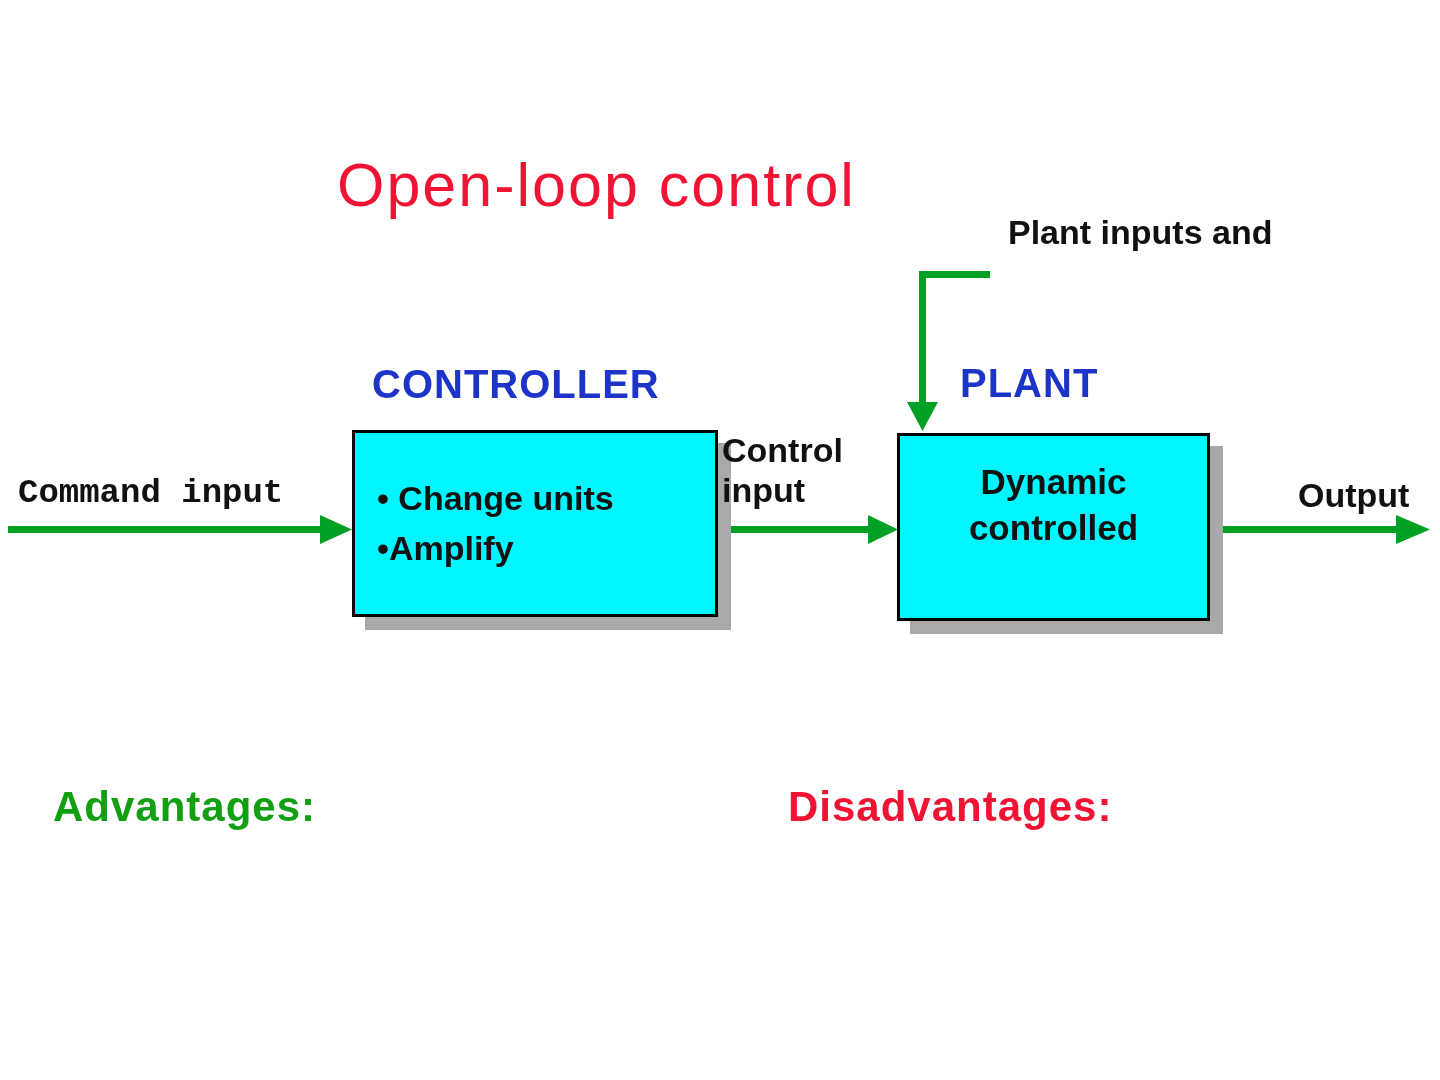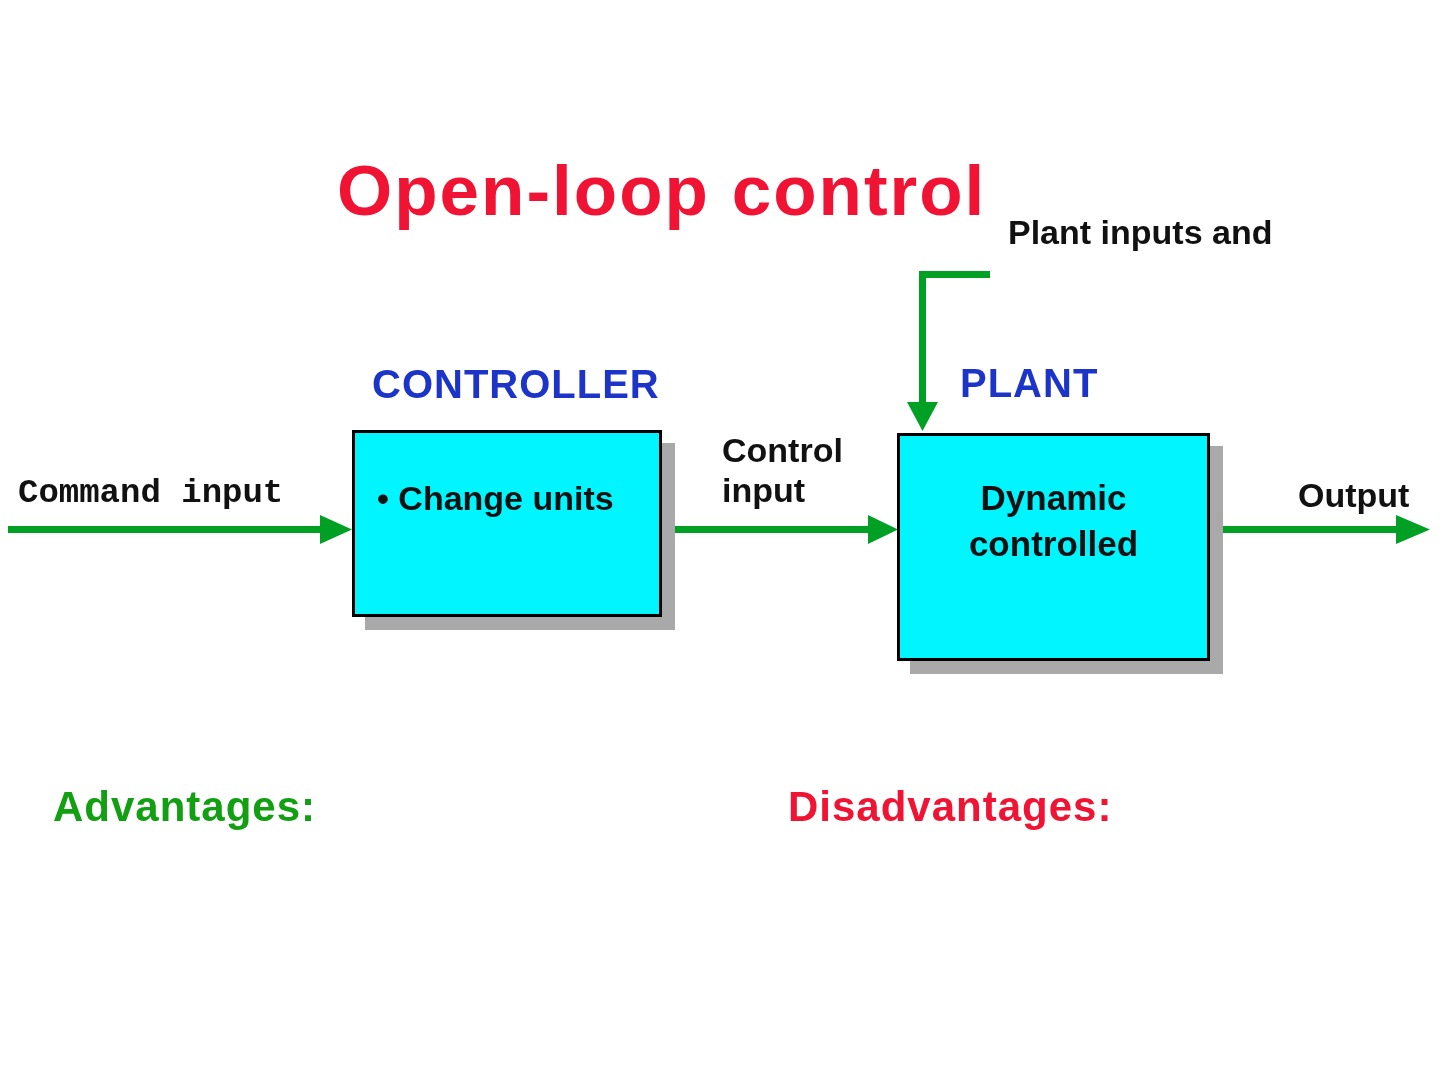--- a/index.html
+++ b/index.html
@@ -18,22 +18,22 @@
     position: relative;
     width: 1440px;
     height: 1080px;
     background: #ffffff;
     overflow: hidden;
   }
   .abs { position: absolute; }
 
   .slide-title {
     left: 337px; top: 150px;
-    font-size: 71px;
-    font-weight: 700;
+    font-size: 61px;
+    font-weight: 400;
     letter-spacing: 2px;
     color: var(--title-red);
     white-space: nowrap;
   }
 
   .disturbance-label {
     left: 1008px; top: 210px;
     font-size: 34px;
     font-weight: 700;
     line-height: 44px;
@@ -53,29 +53,29 @@
 
   .process-box {
     background: var(--box-cyan);
     border: 3px solid #000000;
     box-shadow: 13px 13px 0 var(--shadow-gray);
     color: var(--text-black);
     font-weight: 700;
   }
   .controller-box {
     left: 352px; top: 430px;
-    width: 310px; height: 187px;
+    width: 366px; height: 187px;
     padding: 40px 0 0 22px;
     font-size: 34px;
     line-height: 50px;
   }
   .plant-box {
     left: 897px; top: 433px;
-    width: 313px; height: 228px;
-    padding-top: 39px;
+    width: 313px; height: 188px;
+    padding-top: 23px;
     font-size: 35px;
     line-height: 46px;
     text-align: center;
   }
 
   .arrow-label {
     font-size: 34px;
     font-weight: 700;
     color: var(--text-black);
     white-space: nowrap;
@@ -119,20 +119,21 @@
 
   <div class="abs disturbance-label">
     <div>Plant inputs and</div>
   </div>
 
   <div class="abs block-heading controller-heading">CONTROLLER</div>
   <div class="abs block-heading plant-heading">PLANT</div>
 
   <div class="abs process-box controller-box">
     <div>• Change units</div>
+    <div>•Amplify</div>
   </div>
 
   <div class="abs process-box plant-box">
     <div>Dynamic</div>
     <div>controlled</div>
   </div>
 
   <div class="abs arrow-label command-label">Command input</div>
   <div class="abs arrow-label control-label">
     <div>Control</div>

